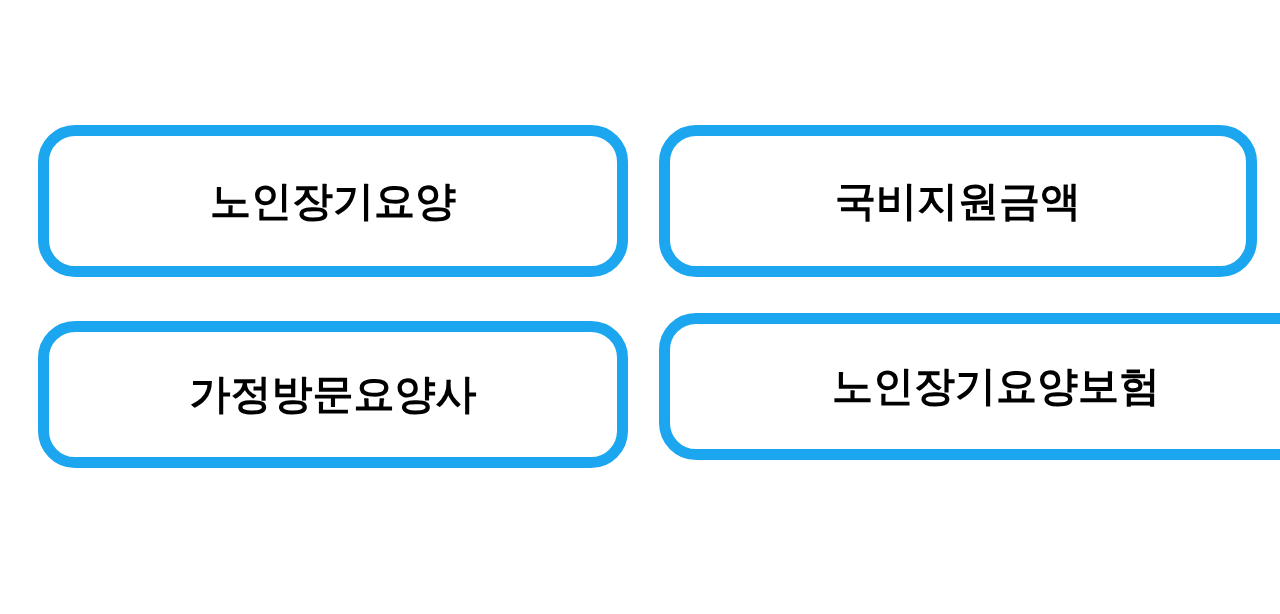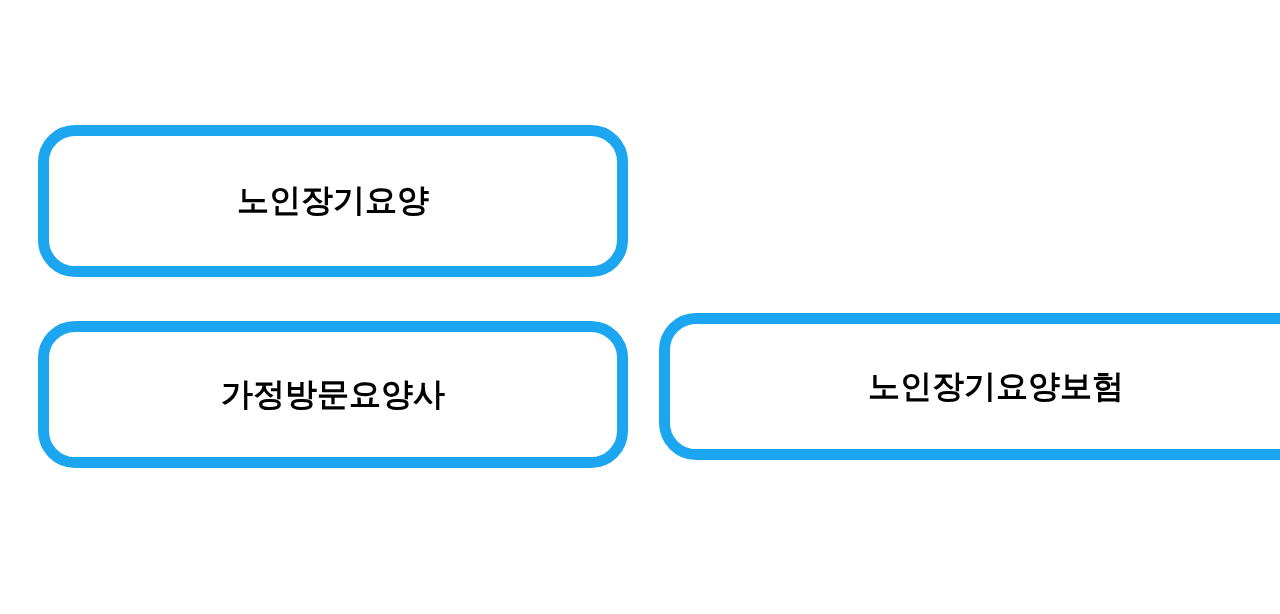--- a/index.html
+++ b/index.html
@@ -20,41 +20,44 @@
     box-sizing: border-box;
     border: 11px solid var(--accent, #1CA6F0);
     border-radius: 37px;
     background: var(--bg, #ffffff);
     display: flex;
     align-items: center;
     justify-content: center;
     cursor: pointer;
   }
   .kw-button .label {
-    font-size: 32px;
+    font-size: 41px;
     font-weight: 700;
     color: var(--text, #000000);
     letter-spacing: 0px;
     white-space: nowrap;
   }
   
   .pos-1 { left: 38px;  top: 125px; width: 590px; height: 152px; }
   .pos-2 { left: 659px; top: 125px; width: 598px; height: 152px; }
   .pos-3 { left: 38px;  top: 321px; width: 590px; height: 147px; }
   .pos-4 { left: 659px; top: 313px; width: 674px; height: 147px; }
 </style>
 </head>
 <body>
 
 <div class="canvas">
 
   <div class="kw-button pos-1">
     <span class="label">노인장기요양</span>
   </div>
 
+  <div class="kw-button pos-2">
+    <span class="label">국비지원금액</span>
+  </div>
 
   <div class="kw-button pos-3">
     <span class="label">가정방문요양사</span>
   </div>
 
   <div class="kw-button pos-4">
     <span class="label">노인장기요양보험</span>
   </div>
 
 </div>

